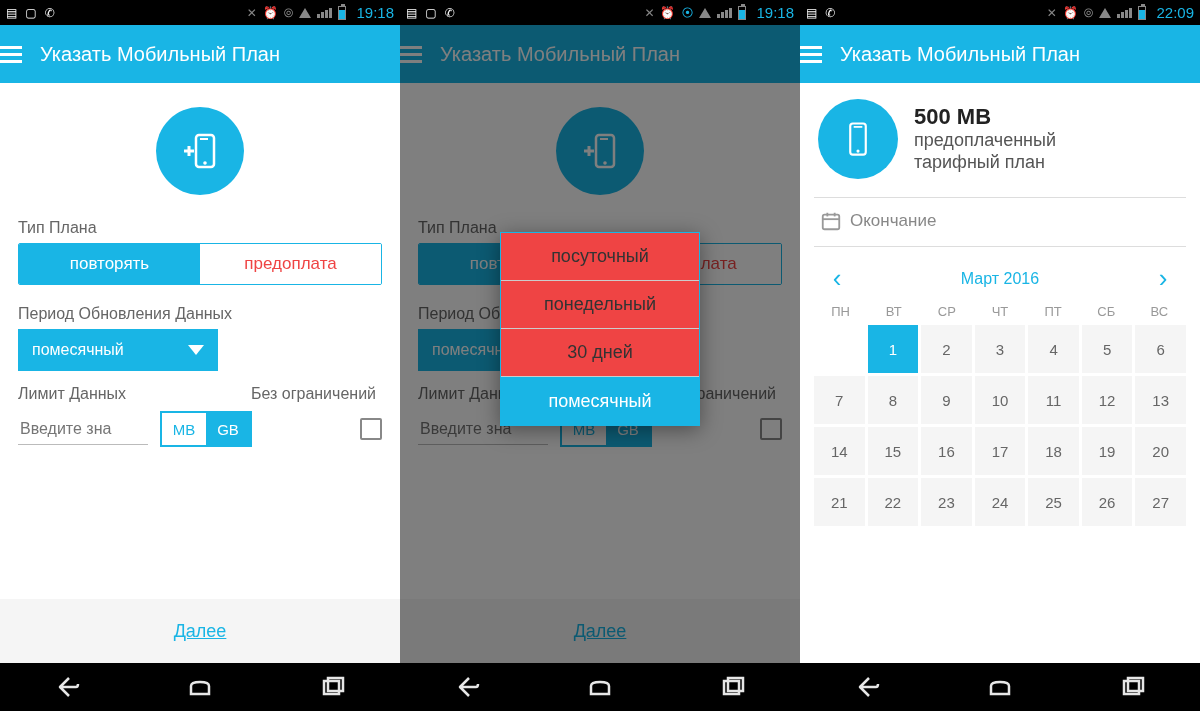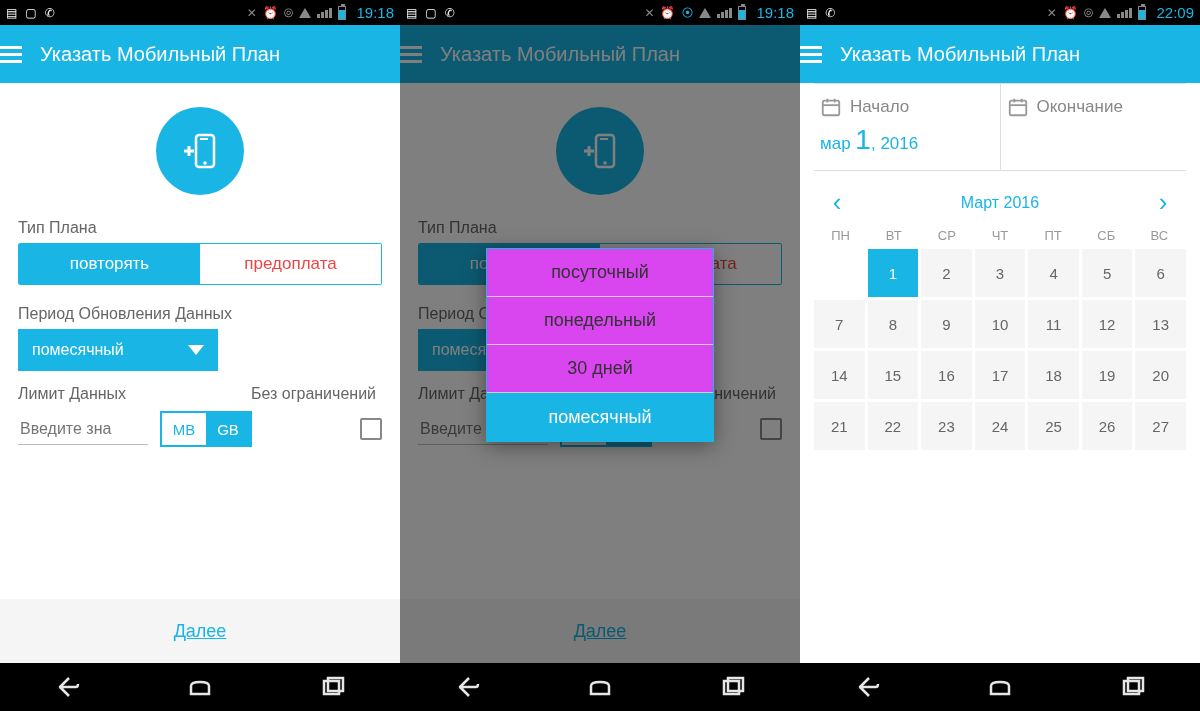--- a/index.html
+++ b/index.html
@@ -72,21 +72,21 @@
   .unitseg .off { background:#fff; color:#19b5e5;border-radius:12px; }
   .unitseg .on { background:#19b5e5; color:#fff; }
   .checkbox { margin-left:auto; width:22px; height:22px; border:2px solid #888; border-radius:2px; cursor:pointer;}
   .spacer { flex:1; }
   .next-btn { height:64px; background:#f5f5f5; color:#19b5e5; display:flex; align-items:center; justify-content:center; font-size:18px; margin: 0 -18px; cursor:pointer;text-decoration:underline;}
   .navbar { height:48px; background:#000; display:flex; align-items:center; justify-content:space-around; }
   .nav-icon { color:#e6e6e6; }
 
   
   .dim { position:absolute; inset:0; background:rgba(0,0,0,0.5); pointer-events:none; }
-  .popup { position:absolute; left:50%; top:248px; transform:translateX(-50%); width:228px; background:#d946ef; box-shadow:0 4px 20px rgba(0,0,0,0.4); border:1px solid #19b5e5; }
+  .popup { position:absolute; left:50%; top:232px; transform:translateX(-50%); width:200px; background:#ef4444; box-shadow:0 4px 20px rgba(0,0,0,0.4); border:1px solid #19b5e5; }
   .popup .opt { height:48px; display:flex; align-items:center; justify-content:center; font-size:18px; color:#333; border-bottom:1px solid #ccc; cursor:pointer; }
   .popup .opt:last-child { border-bottom:none; }
   .popup .opt.sel { background:#19b5e5; color:#fff; }
 
   
   .summary { display:flex; align-items:center; gap:16px; padding: 16px 4px 18px 4px; }
   .summary .bigicon { width:80px; height:80px; }
   .summary-text h2 { font-size:22px; color:#222; font-weight:600; }
   .summary-text p { font-size:18px; color:#555; line-height:1.2; }
   .dates { display:flex; border-top:1px solid #ddd; border-bottom:1px solid #ddd;}
@@ -318,38 +318,36 @@
   <div class="appbar">
     <div class="hamburger">
         <span></span>
         <span></span>
         <span></span>
       </div>
     <div class="appbar-title">Указать Мобильный План</div>
   </div>
 
   <div class="content" style="padding:0 14px;">
+    <div class="summary">
+      <div class="bigicon">
+        <svg class="phone-svg" width="38" height="38" viewBox="0 0 44 44">
+          <rect x="13" y="4" width="18" height="36" rx="3" fill="none" stroke="#fff" stroke-width="2.5"></rect>
+          <line x1="17" y1="8" x2="27" y2="8" stroke="#fff" stroke-width="2"></line>
+          <circle cx="22" cy="36" r="1.8" fill="#fff"></circle>
+        </svg>
+      </div>
+      <div class="summary-text">
+        <h2>500 MB</h2>
+        <p>предоплаченный</p>
+        <p>тарифный план</p>
+      </div>
+    </div>
 
     <div class="dates">
-      <div>
-        <div class="date-label">
-          <svg class="cal-icon" width="22" height="22" viewBox="0 0 24 24">
-              <rect x="3" y="5" width="18" height="16" rx="2" fill="none" stroke="#999" stroke-width="2"></rect>
-              <line x1="3" y1="10" x2="21" y2="10" stroke="#999" stroke-width="2"></line>
-              <line x1="8" y1="3" x2="8" y2="7" stroke="#999" stroke-width="2"></line>
-              <line x1="16" y1="3" x2="16" y2="7" stroke="#999" stroke-width="2"></line>
-            </svg>
-          <span>Начало</span>
-        </div>
-        <div class="date-val">
-          <span>мар</span>
-          <span class="big">1</span>,
-          <span>2016</span>
-        </div>
-      </div>
       <div>
         <div class="date-label">
           <svg class="cal-icon" width="22" height="22" viewBox="0 0 24 24">
               <rect x="3" y="5" width="18" height="16" rx="2" fill="none" stroke="#999" stroke-width="2"></rect>
               <line x1="3" y1="10" x2="21" y2="10" stroke="#999" stroke-width="2"></line>
               <line x1="8" y1="3" x2="8" y2="7" stroke="#999" stroke-width="2"></line>
               <line x1="16" y1="3" x2="16" y2="7" stroke="#999" stroke-width="2"></line>
             </svg>
           <span>Окончание</span>
         </div>

